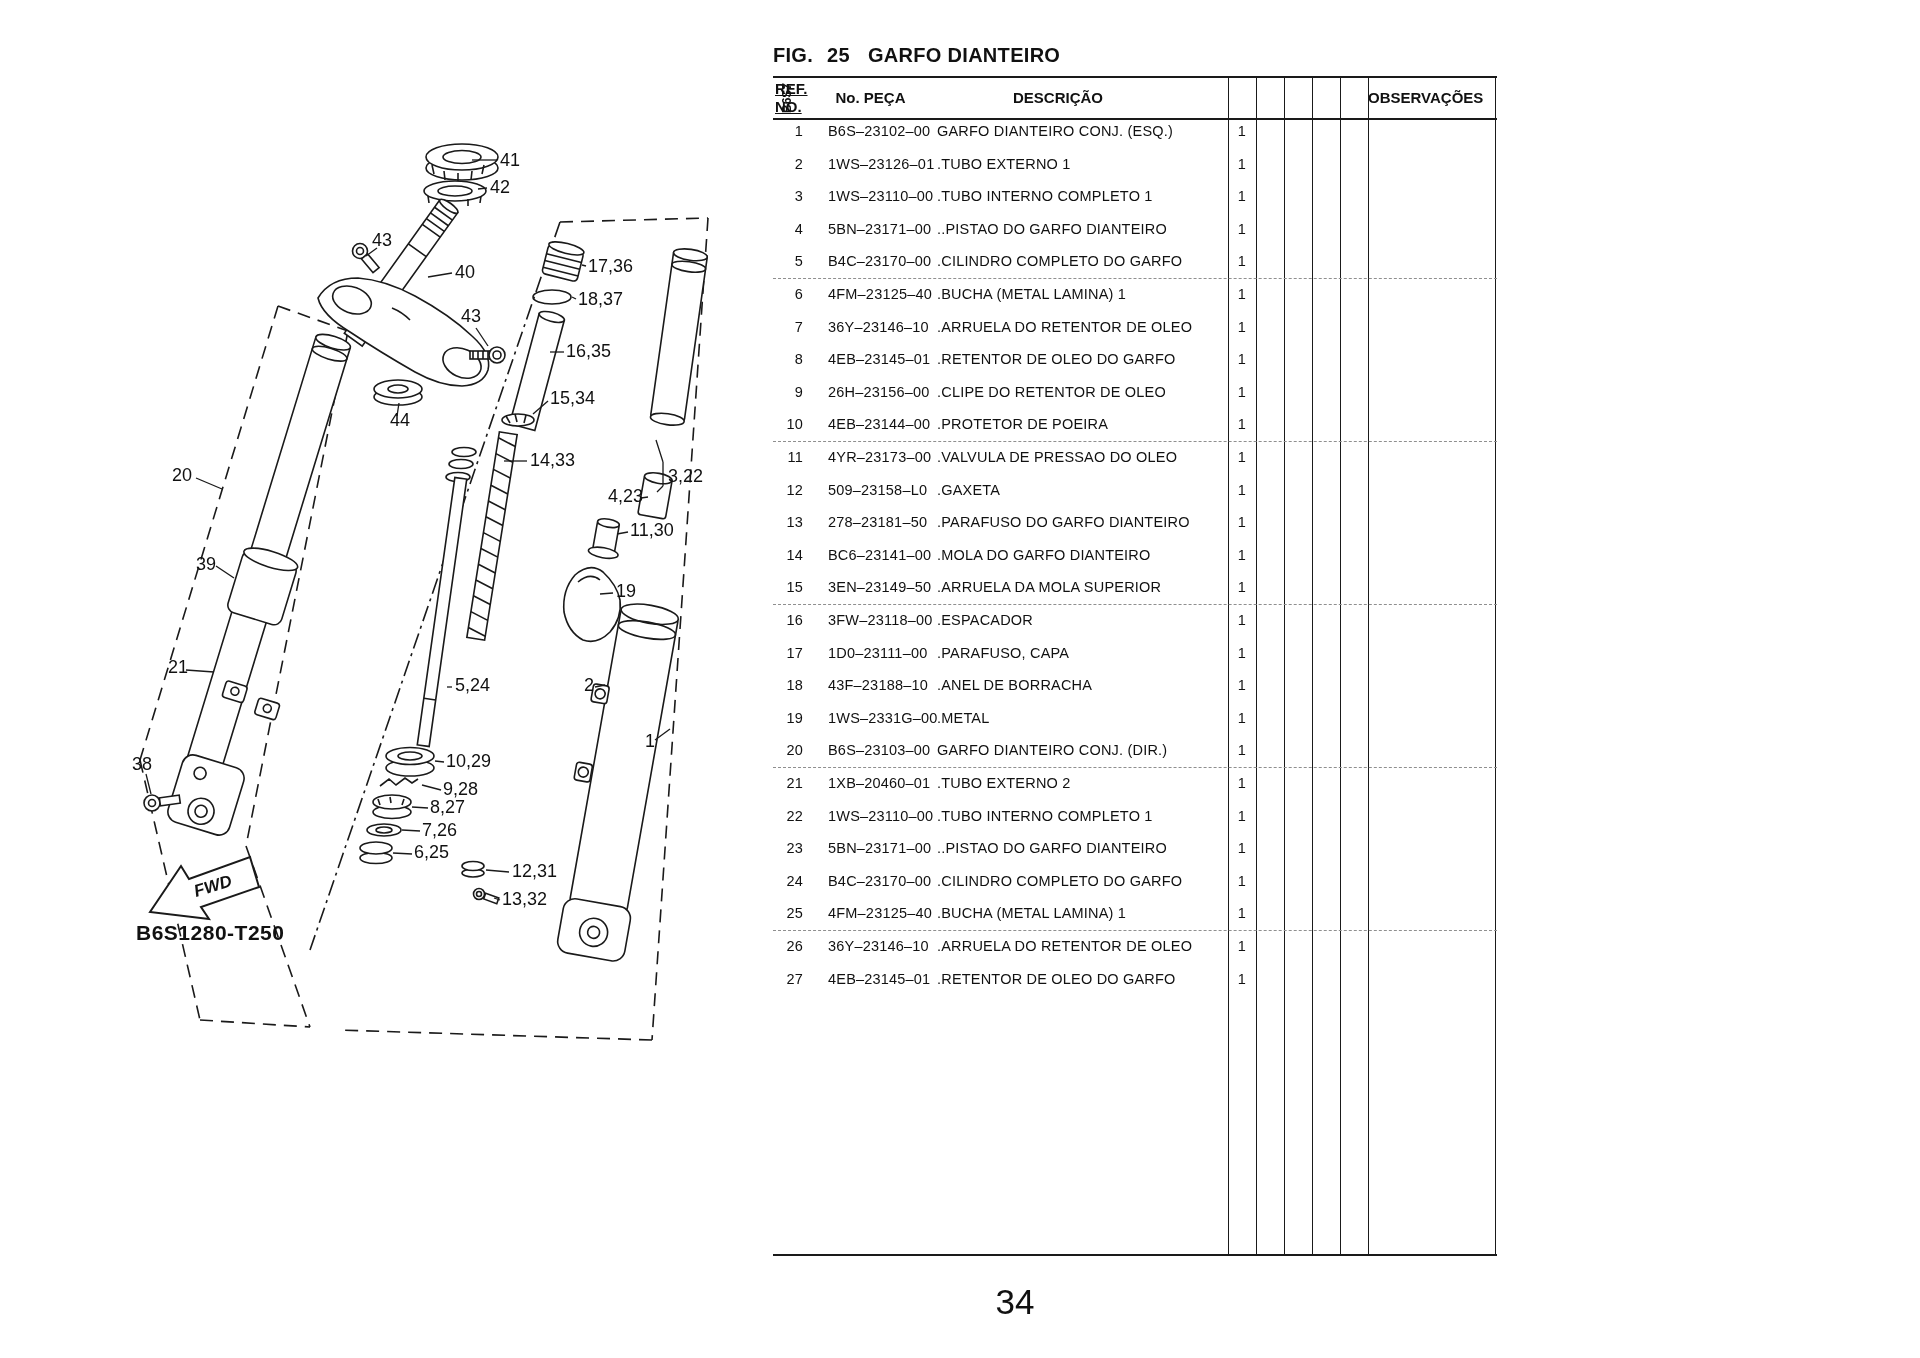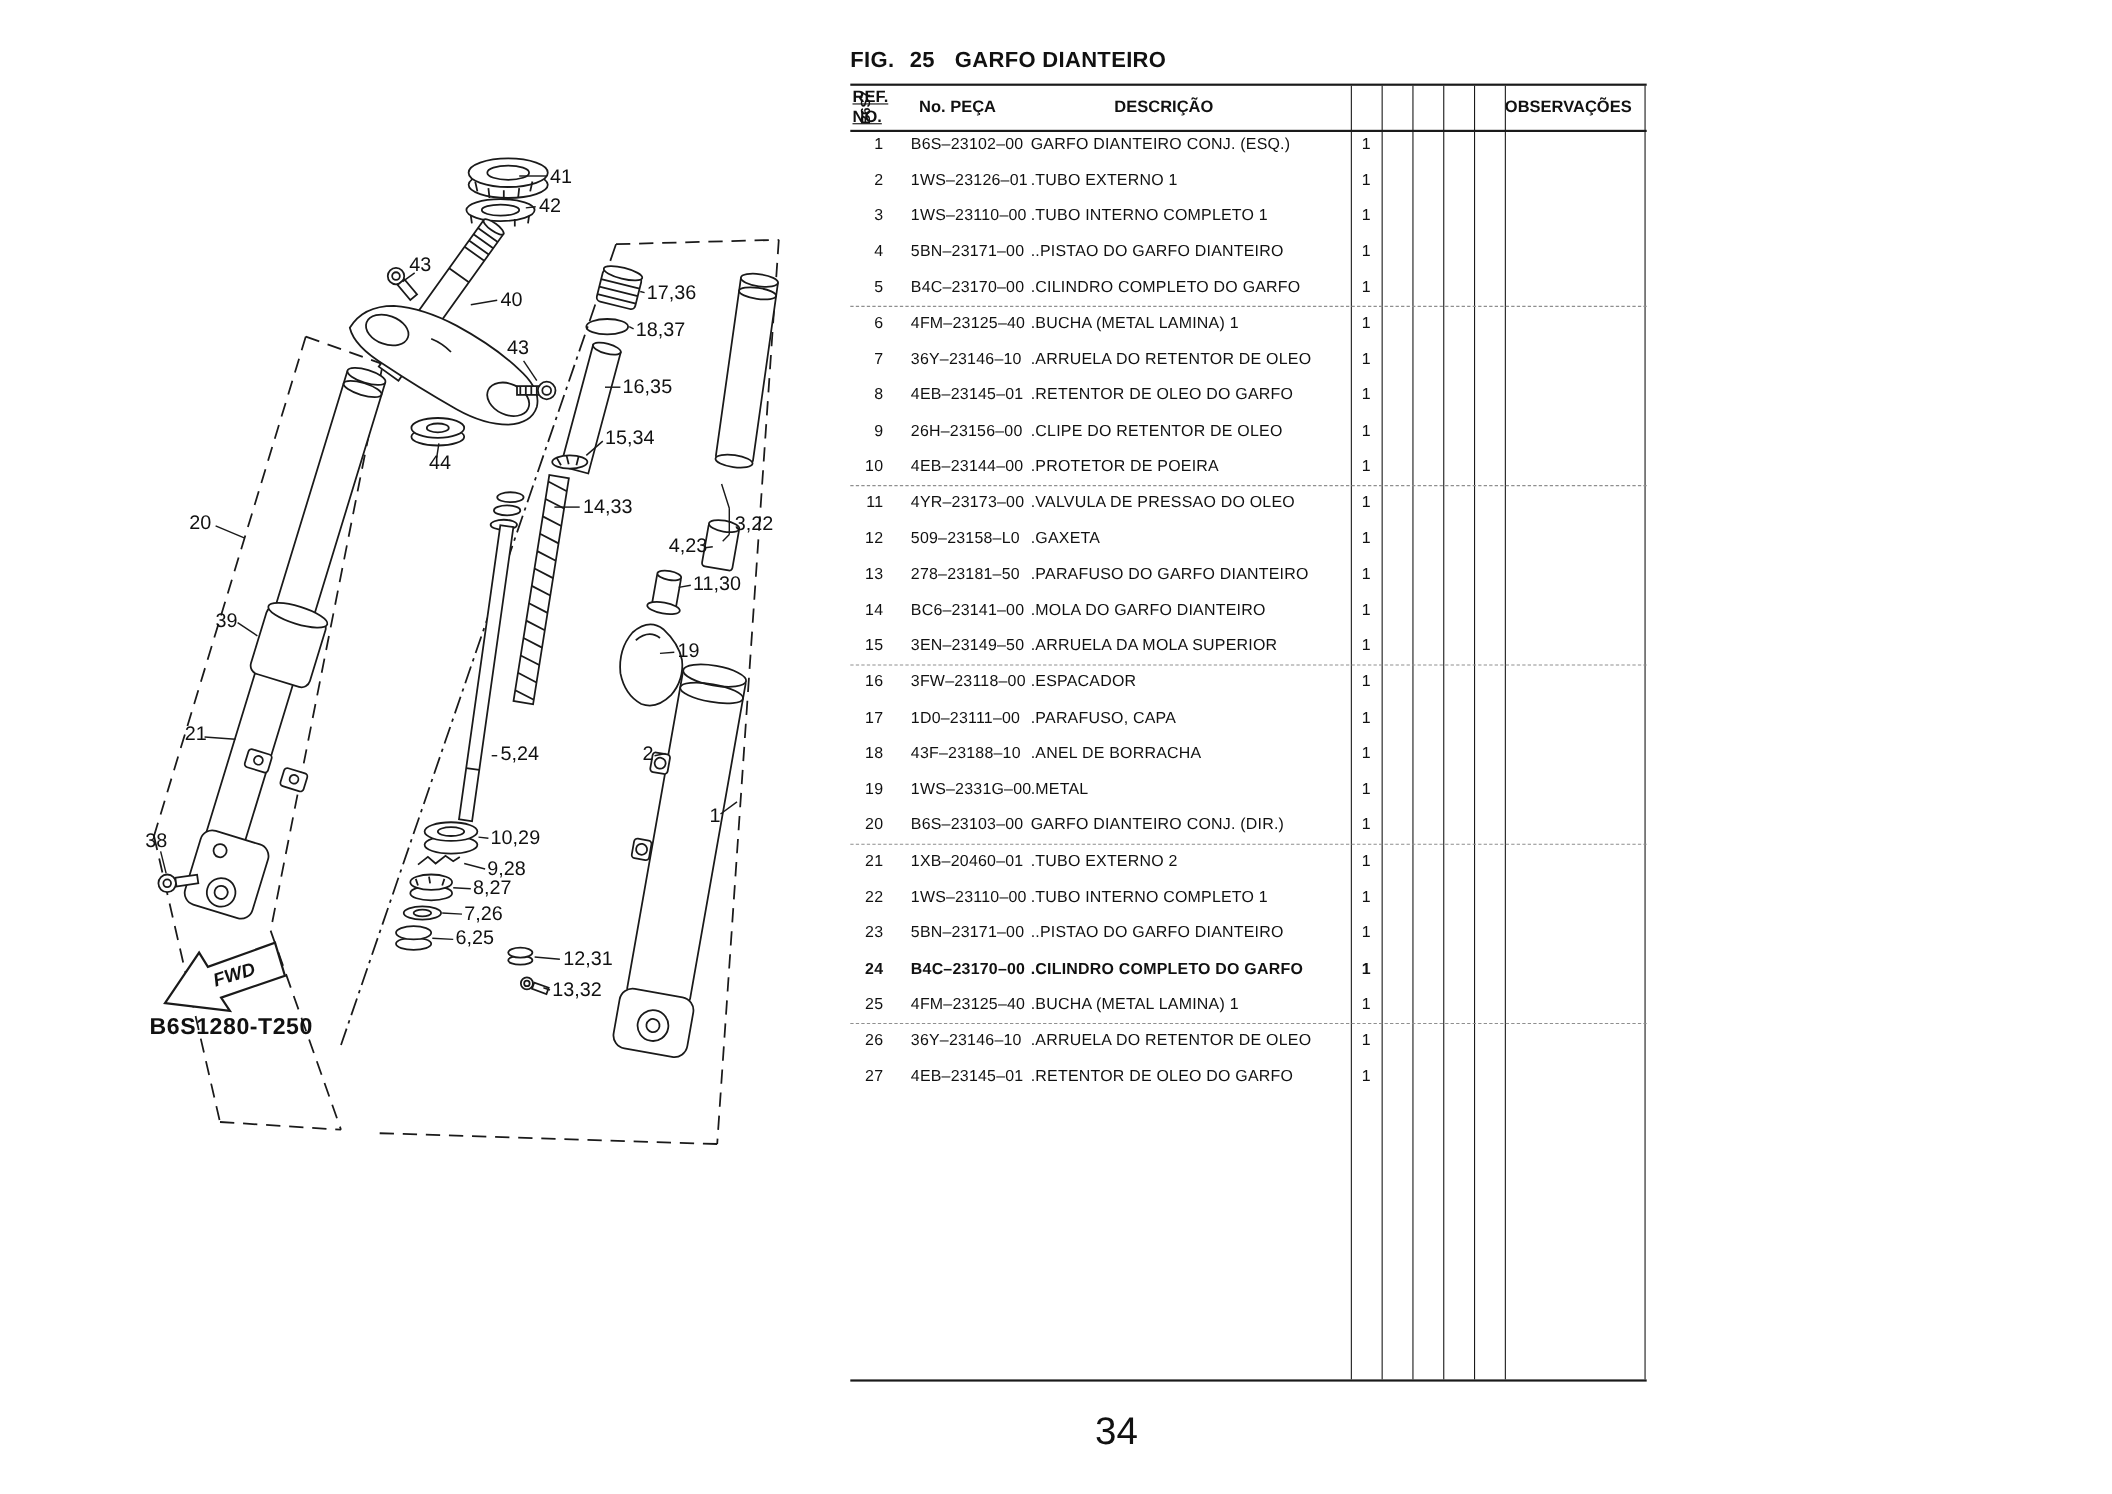--- a/index.html
+++ b/index.html
@@ -478,21 +478,21 @@
           <span class="c-part">1WS–23110–00</span>
           <span class="c-desc">.TUBO INTERNO COMPLETO 1</span>
           <span class="c-qty">1</span>
         </div>
         <div class="trow" style="top: 761.2px;">
           <span class="c-ref">23</span>
           <span class="c-part">5BN–23171–00</span>
           <span class="c-desc">..PISTAO DO GARFO DIANTEIRO</span>
           <span class="c-qty">1</span>
         </div>
-        <div class="trow" style="top: 793.8px; font-weight: bold;">
+        <div class="trow" style="top: 793.8px;">
           <span class="c-ref">24</span>
           <span class="c-part">B4C–23170–00</span>
           <span class="c-desc">.CILINDRO COMPLETO DO GARFO</span>
           <span class="c-qty">1</span>
         </div>
         <div class="trow" style="top: 826.4px;">
           <span class="c-ref">25</span>
           <span class="c-part">4FM–23125–40</span>
           <span class="c-desc">.BUCHA (METAL LAMINA) 1</span>
           <span class="c-qty">1</span>

